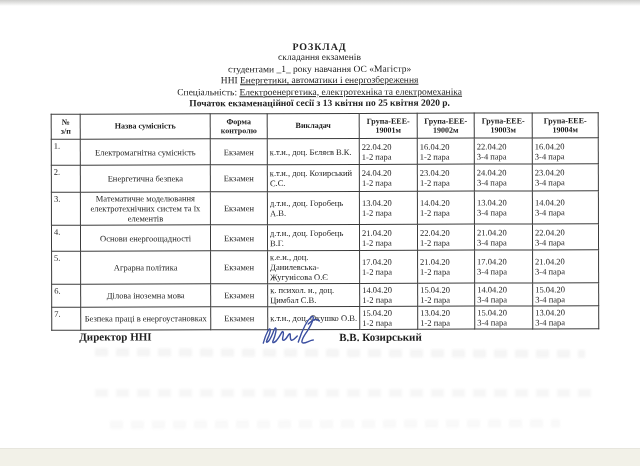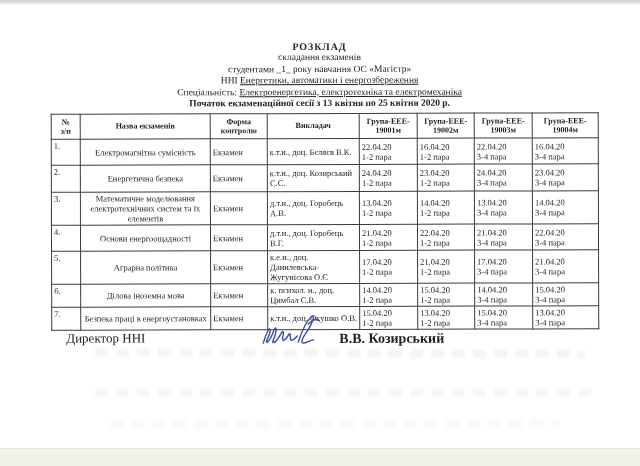--- a/index.html
+++ b/index.html
@@ -31,33 +31,33 @@
 
   
   table.sched{position:absolute;left:51px;top:113px;width:547px;
     border-collapse:collapse;table-layout:fixed;
     font-size:8.5px;line-height:10px;color:#1c1c1c;}
   table.sched th,table.sched td{border:1px solid #3c3c3c;padding:1px 2px;overflow:hidden;}
   table.sched th{font-weight:bold;font-size:8px;line-height:9.5px;text-align:center;
     vertical-align:middle;white-space:pre-line;padding:2px 1px;}
   td.c-num{vertical-align:top;text-align:left;padding-left:3px;}
   td.c-disc{vertical-align:middle;text-align:center;padding-left:4px;padding-right:3px;}
-  td.c-form{vertical-align:middle;text-align:left;}
+  td.c-form{vertical-align:middle;text-align:center;}
   td.c-teach{vertical-align:middle;text-align:left;padding-left:3px;padding-right:2px;}
   td.c-grp{vertical-align:middle;text-align:left;padding-left:7px;margin-left:21px;}
   col.w-num{width:29px;} col.w-disc{width:130px;} col.w-form{width:57px;} col.w-teach{width:92px;}
   col.w-g{width:58px;} col.w-g2{width:57px;} col.w-g4{width:66px;}
   tbody tr:nth-child(1){height:26px;} tbody tr:nth-child(2){height:27px;}
   tbody tr:nth-child(3){height:31px;} tbody tr:nth-child(4){height:26px;}
   tbody tr:nth-child(5){height:29px;} tbody tr:nth-child(6){height:20px;}
   tbody tr:nth-child(7){height:22px;} thead tr{height:25px;}
 
   
-  .footer-left{position:absolute;left:66px;top:330px;font-weight:normal;font-size:13px;color:#222;}
-  .footer-right{position:absolute;left:339px;top:331px;font-weight:bold;font-size:14px;color:#222;}
+  .footer-left{position:absolute;left:79px;top:330px;font-weight:bold;font-size:11px;color:#222;}
+  .footer-right{position:absolute;left:339px;top:331px;font-weight:bold;font-size:11px;color:#222;}
   .sig{position:absolute;left:258px;top:314px;width:66px;height:38px;}
 </style>
 </head>
 <body>
 
 <div class="scan-top"></div>
 <div class="ghost g1"></div>
 <div class="ghost g2"></div>
 <div class="ghost g3"></div>
 <div class="scan-bottom"></div>
@@ -81,21 +81,21 @@
         <col class="w-teach">
       <col class="w-g">
         <col class="w-g2">
         <col class="w-g">
         <col class="w-g4">
     </colgroup>
     <thead>
         <tr>
           <th>№
 з/п</th>
-          <th>Назва екзаменів</th>
+          <th>Назва сумісність</th>
           <th>Форма
 контролю</th>
           <th>Викладач</th>
           <th>Група-ЕЕЕ-
 19001м</th>
           <th>Група-ЕЕЕ-
 19002м</th>
           <th>Група-ЕЕЕ-
 19003м</th>
           <th>Група-ЕЕЕ-

